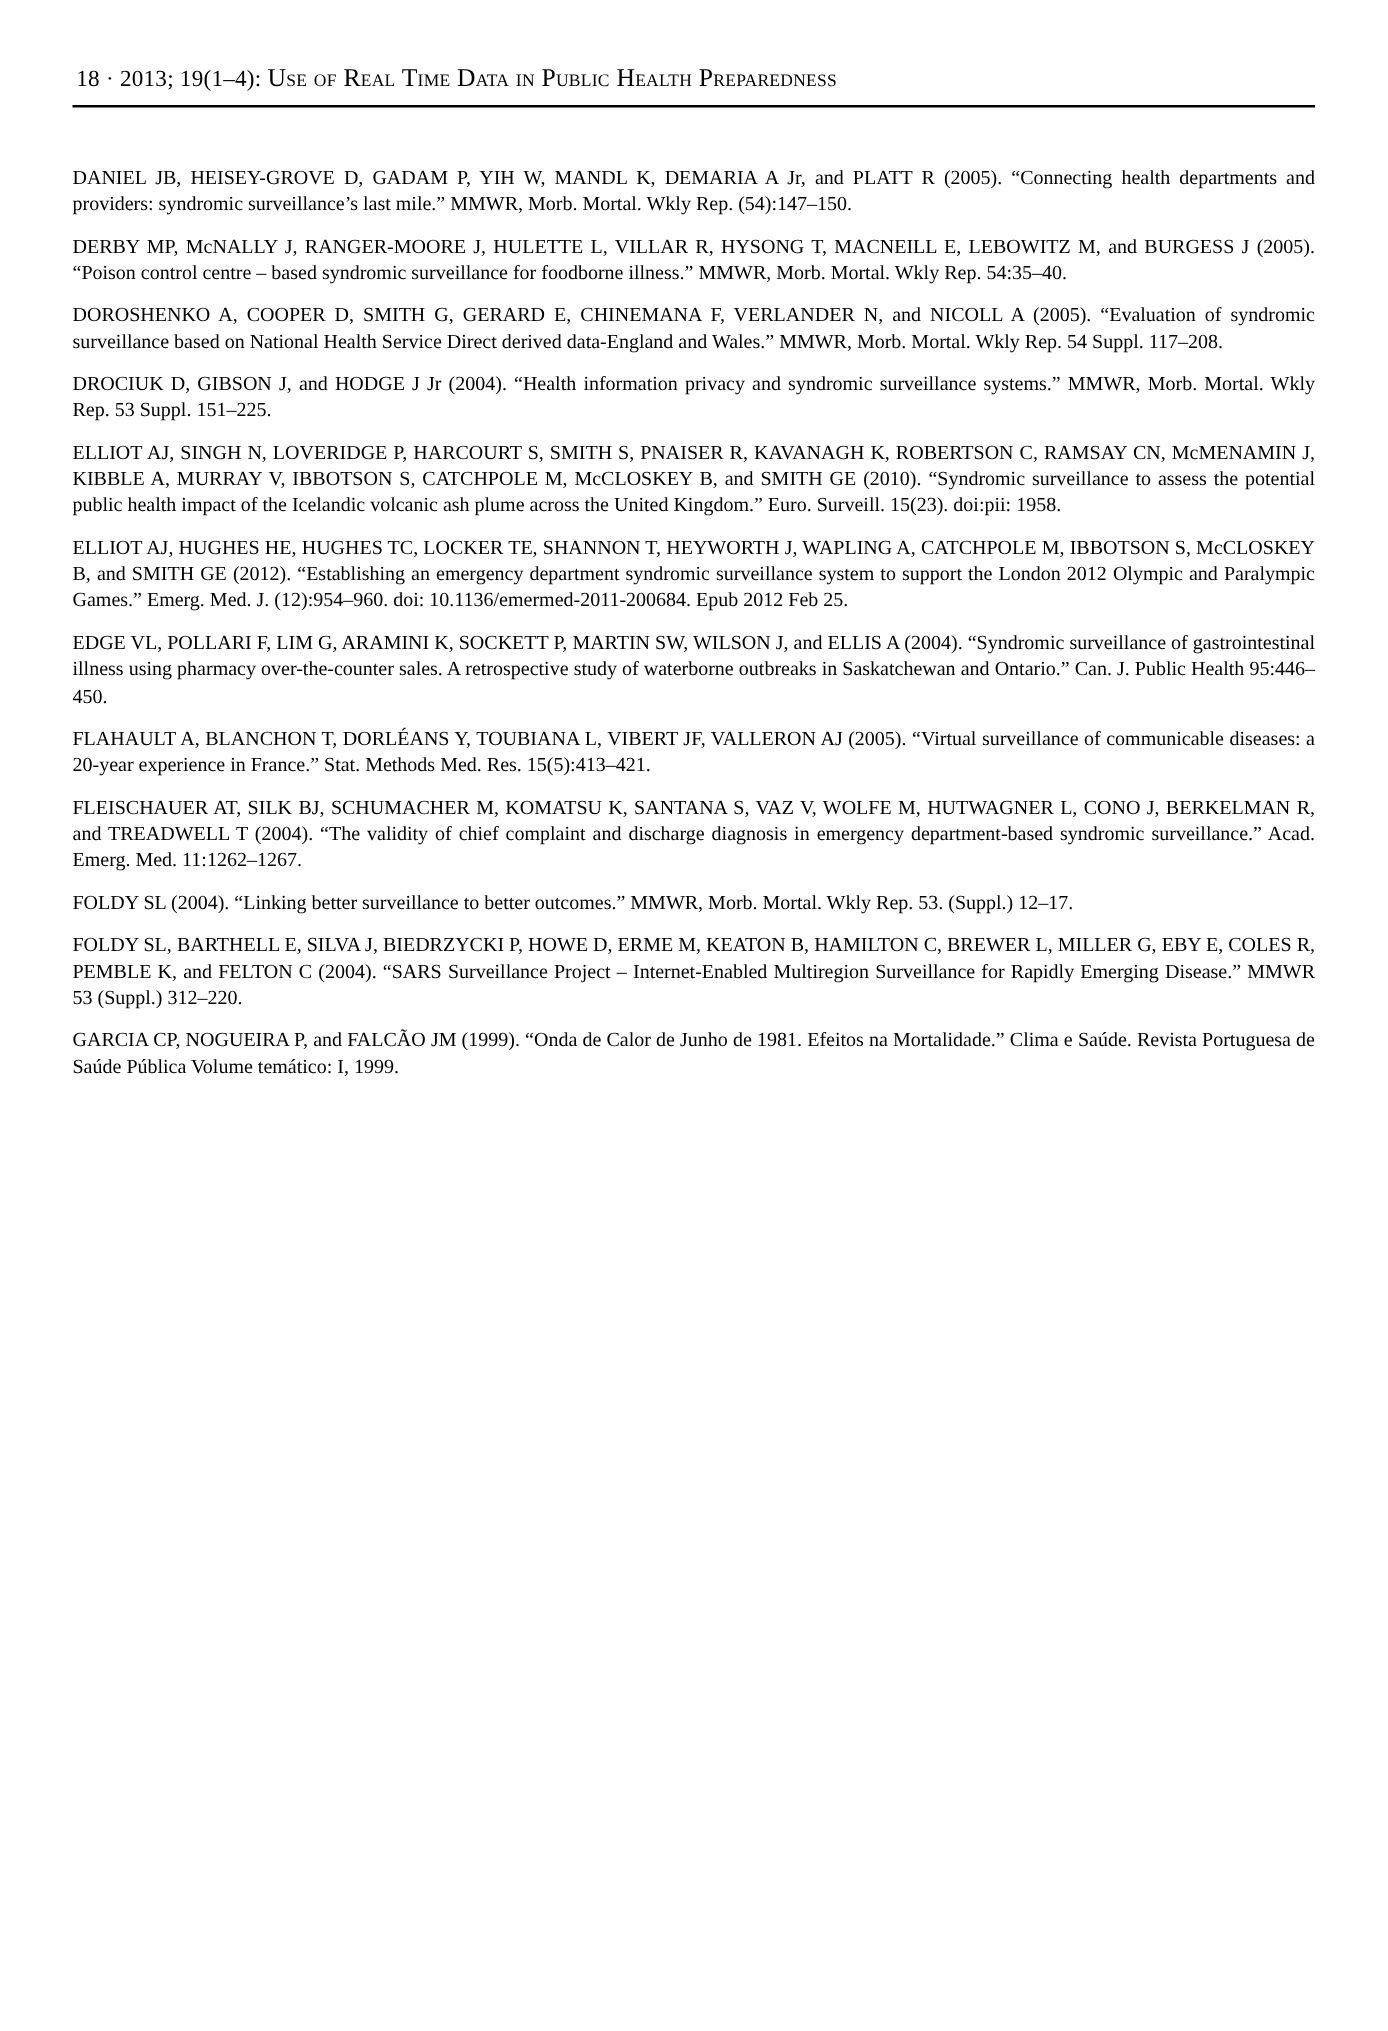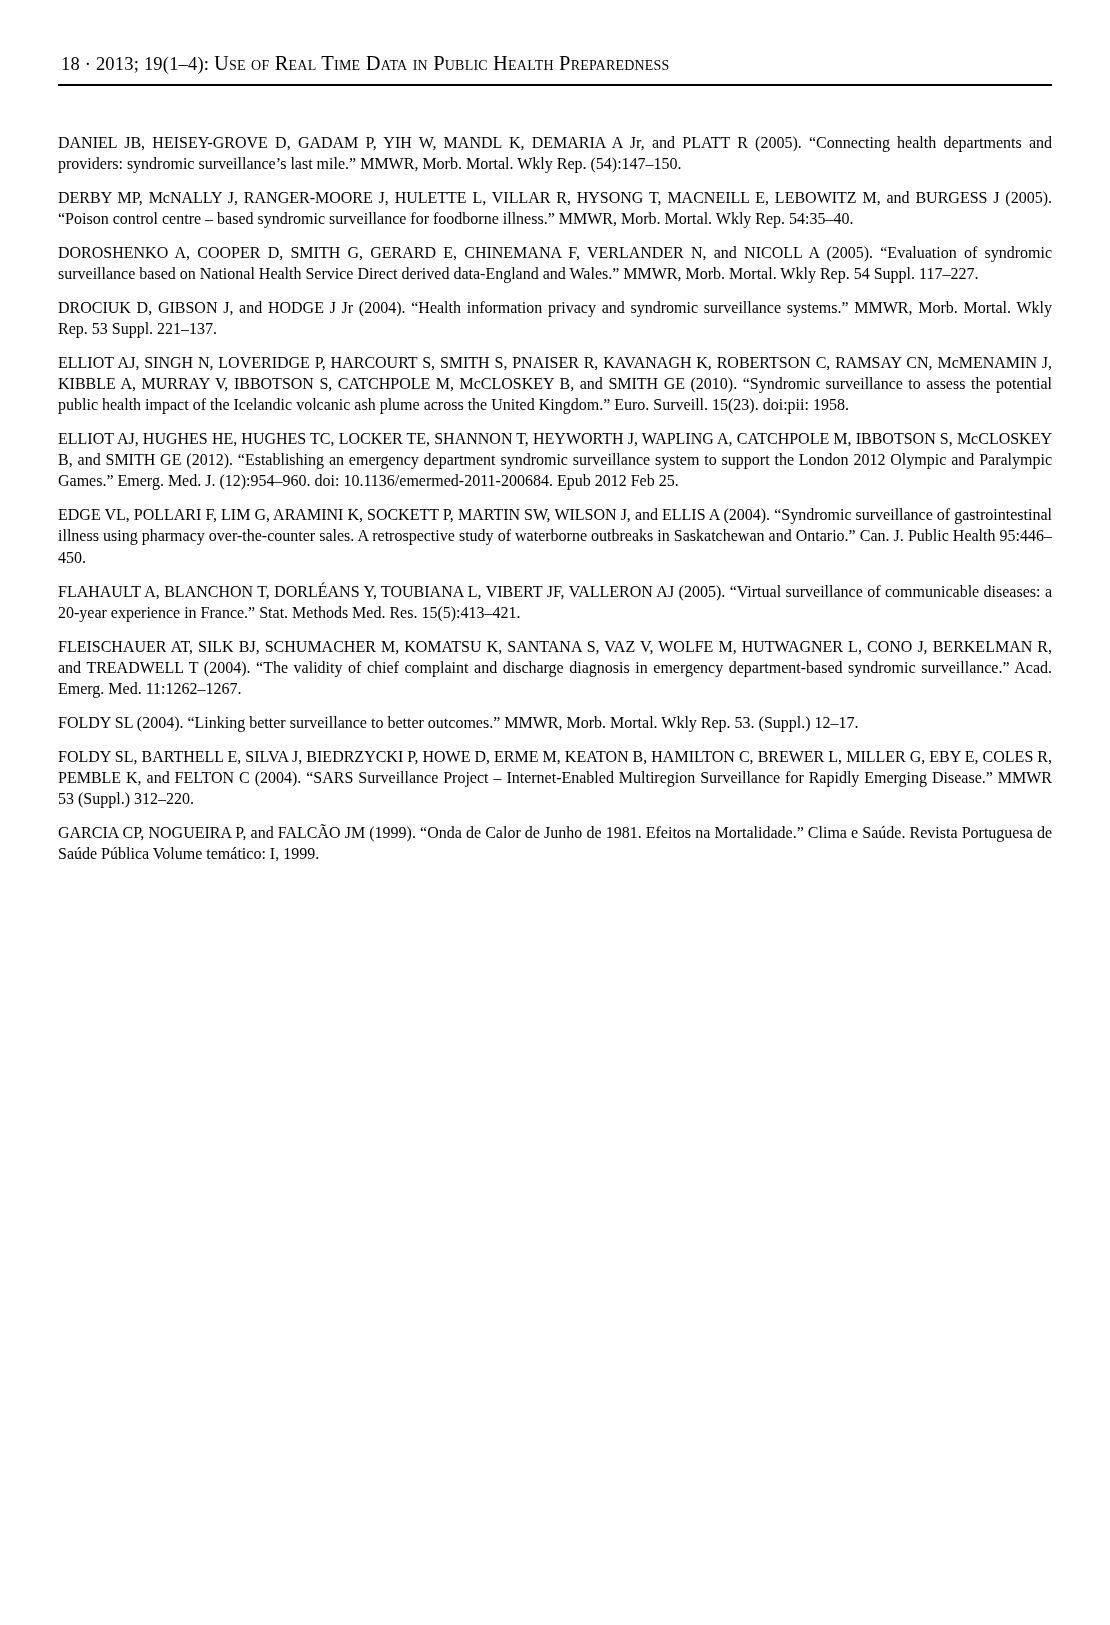--- a/index.html
+++ b/index.html
@@ -54,22 +54,22 @@
 <div class="page">
 
   <div class="header">
     <span>18 · 2013; 19(1–4): </span><span class="hdr-small">Use of Real Time Data in Public Health Preparedness</span>
   </div>
   <div class="header-rule"></div>
 
   <div class="refs">
     <p class="ref">DANIEL JB, HEISEY-GROVE D, GADAM P, YIH W, MANDL K, DEMARIA A Jr, and PLATT R (2005). “Connecting health departments and providers: syndromic surveillance’s last mile.” MMWR, Morb. Mortal. Wkly Rep. (54):147–150.</p>
     <p class="ref">DERBY MP, McNALLY J, RANGER-MOORE J, HULETTE L, VILLAR R, HYSONG T, MACNEILL E, LEBOWITZ M, and BURGESS J (2005). “Poison control centre – based syndromic surveillance for foodborne illness.” MMWR, Morb. Mortal. Wkly Rep. 54:35–40.</p>
-    <p class="ref">DOROSHENKO A, COOPER D, SMITH G, GERARD E, CHINEMANA F, VERLANDER N, and NICOLL A (2005). “Evaluation of syndromic surveillance based on National Health Service Direct derived data-England and Wales.” MMWR, Morb. Mortal. Wkly Rep. 54 Suppl. 117–227.</p>
-    <p class="ref">DROCIUK D, GIBSON J, and HODGE J Jr (2004). “Health information privacy and syndromic surveillance systems.” MMWR, Morb. Mortal. Wkly Rep. 53 Suppl. 221–137.</p>
+    <p class="ref">DOROSHENKO A, COOPER D, SMITH G, GERARD E, CHINEMANA F, VERLANDER N, and NICOLL A (2005). “Evaluation of syndromic surveillance based on National Health Service Direct derived data-England and Wales.” MMWR, Morb. Mortal. Wkly Rep. 54 Suppl. 117–208.</p>
+    <p class="ref">DROCIUK D, GIBSON J, and HODGE J Jr (2004). “Health information privacy and syndromic surveillance systems.” MMWR, Morb. Mortal. Wkly Rep. 53 Suppl. 151–225.</p>
     <p class="ref">ELLIOT AJ, SINGH N, LOVERIDGE P, HARCOURT S, SMITH S, PNAISER R, KAVANAGH K, ROBERTSON C, RAMSAY CN, McMENAMIN J, KIBBLE A, MURRAY V, IBBOTSON S, CATCHPOLE M, McCLOSKEY B, and SMITH GE (2010). “Syndromic surveillance to assess the potential public health impact of the Icelandic volcanic ash plume across the United Kingdom.” Euro. Surveill. 15(23). doi:pii: 1958.</p>
     <p class="ref">ELLIOT AJ, HUGHES HE, HUGHES TC, LOCKER TE, SHANNON T, HEYWORTH J, WAPLING A, CATCHPOLE M, IBBOTSON S, McCLOSKEY B, and SMITH GE (2012). “Establishing an emergency department syndromic surveillance system to support the London 2012 Olympic and Paralympic Games.” Emerg. Med. J. (12):954–960. doi: 10.1136/emermed-2011-200684. Epub 2012 Feb 25.</p>
     <p class="ref">EDGE VL, POLLARI F, LIM G, ARAMINI K, SOCKETT P, MARTIN SW, WILSON J, and ELLIS A (2004). “Syndromic surveillance of gastrointestinal illness using pharmacy over-the-counter sales. A retrospective study of waterborne outbreaks in Saskatchewan and Ontario.” Can. J. Public Health 95:446–450.</p>
     <p class="ref">FLAHAULT A, BLANCHON T, DORLÉANS Y, TOUBIANA L, VIBERT JF, VALLERON AJ (2005). “Virtual surveillance of communicable diseases: a 20-year experience in France.” Stat. Methods Med. Res. 15(5):413–421.</p>
     <p class="ref">FLEISCHAUER AT, SILK BJ, SCHUMACHER M, KOMATSU K, SANTANA S, VAZ V, WOLFE M, HUTWAGNER L, CONO J, BERKELMAN R, and TREADWELL T (2004). “The validity of chief complaint and discharge diagnosis in emergency department-based syndromic surveillance.” Acad. Emerg. Med. 11:1262–1267.</p>
     <p class="ref">FOLDY SL (2004). “Linking better surveillance to better outcomes.” MMWR, Morb. Mortal. Wkly Rep. 53. (Suppl.) 12–17.</p>
     <p class="ref">FOLDY SL, BARTHELL E, SILVA J, BIEDRZYCKI P, HOWE D, ERME M, KEATON B, HAMILTON C, BREWER L, MILLER G, EBY E, COLES R, PEMBLE K, and FELTON C (2004). “SARS Surveillance Project – Internet-Enabled Multiregion Surveillance for Rapidly Emerging Disease.” MMWR 53 (Suppl.) 312–220.</p>
     <p class="ref">GARCIA CP, NOGUEIRA P, and FALCÃO JM (1999). “Onda de Calor de Junho de 1981. Efeitos na Mortalidade.” Clima e Saúde. Revista Portuguesa de Saúde Pública Volume temático: I, 1999.</p>
   </div>
 

